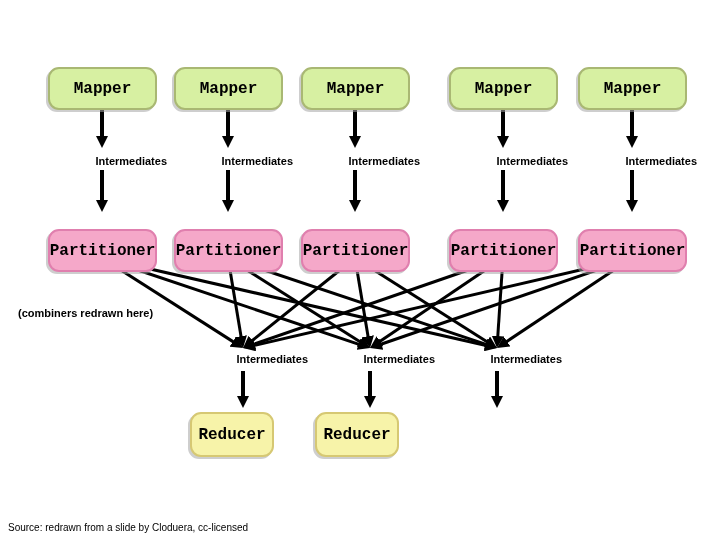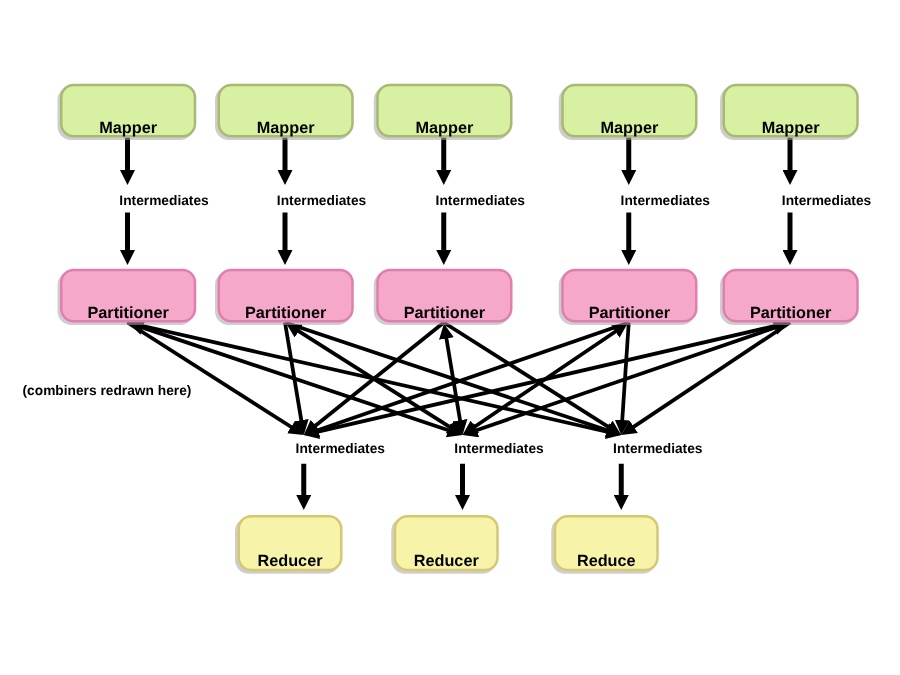--- a/index.html
+++ b/index.html
@@ -5,26 +5,27 @@
   html,body{margin:0;padding:0;background:#ffffff;}
   .stage{
     position:relative;width:720px;height:540px;background:#ffffff;overflow:hidden;
     font-family:"Liberation Sans","DejaVu Sans",sans-serif;color:#000;
   }
   #arrows{position:absolute;left:0;top:0;width:720px;height:540px;}
   #arrows line{stroke:var(--arrow,#000);}
   #arrows marker path{fill:var(--arrow,#000);}
   .box{
     position:absolute;box-sizing:border-box;width:109px;height:43px;border-radius:11px;
-    display:flex;align-items:flex-end;justify-content:center;
-    font-weight:bold;font-size:13px;line-height:12px;
+    display:flex;align-items:center;justify-content:center;
+    font-weight:bold;font-size:16px;line-height:12px;
     box-shadow:-2px 2px 0 rgba(165,165,165,0.55);
+    font-family:Liberation Mono, monospace;
   }
   .mapper{top:67px;background:var(--mapper-fill);border:2px solid var(--mapper-border);}
-  .partitioner{top:215px;background:var(--partitioner-fill);border:2px solid var(--partitioner-border);}
+  .partitioner{top:229px;background:var(--partitioner-fill);border:2px solid var(--partitioner-border);}
   .reducer{top:412px;height:45px;width:84px;background:var(--reducer-fill);border:2px solid var(--reducer-border);}
   .bc1{left:48px}.bc2{left:174px}.bc3{left:301px}.bc4{left:449px}.bc5{left:578px}
   .rc1{left:190px}.rc2{left:315px}.rc3{left:443px}
   .lbl{
     position:absolute;width:130px;text-align:right;
     font-weight:bold;font-size:11px;line-height:13px;
   }
   .upper{top:155px}
   .lower{top:353px}
   .lc1{left:37px}.lc2{left:163px}.lc3{left:290px}.lc4{left:438px}.lc5{left:567px}
@@ -119,17 +120,15 @@
   <div class="lbl lower ll1">Intermediates</div>
   <div class="lbl lower ll2">Intermediates</div>
   <div class="lbl lower ll3">Intermediates</div>
 
   <div class="box reducer rc1">
       <span>Reducer</span>
     </div>
   <div class="box reducer rc2">
       <span>Reducer</span>
     </div>
-  <div class="box reducer rc3">
-      <span>Reduce</span>
-    </div>
 
+  <div class="source">Source: redrawn from a slide by Cloduera, cc-licensed</div>
 </div>
 
 </body></html>

